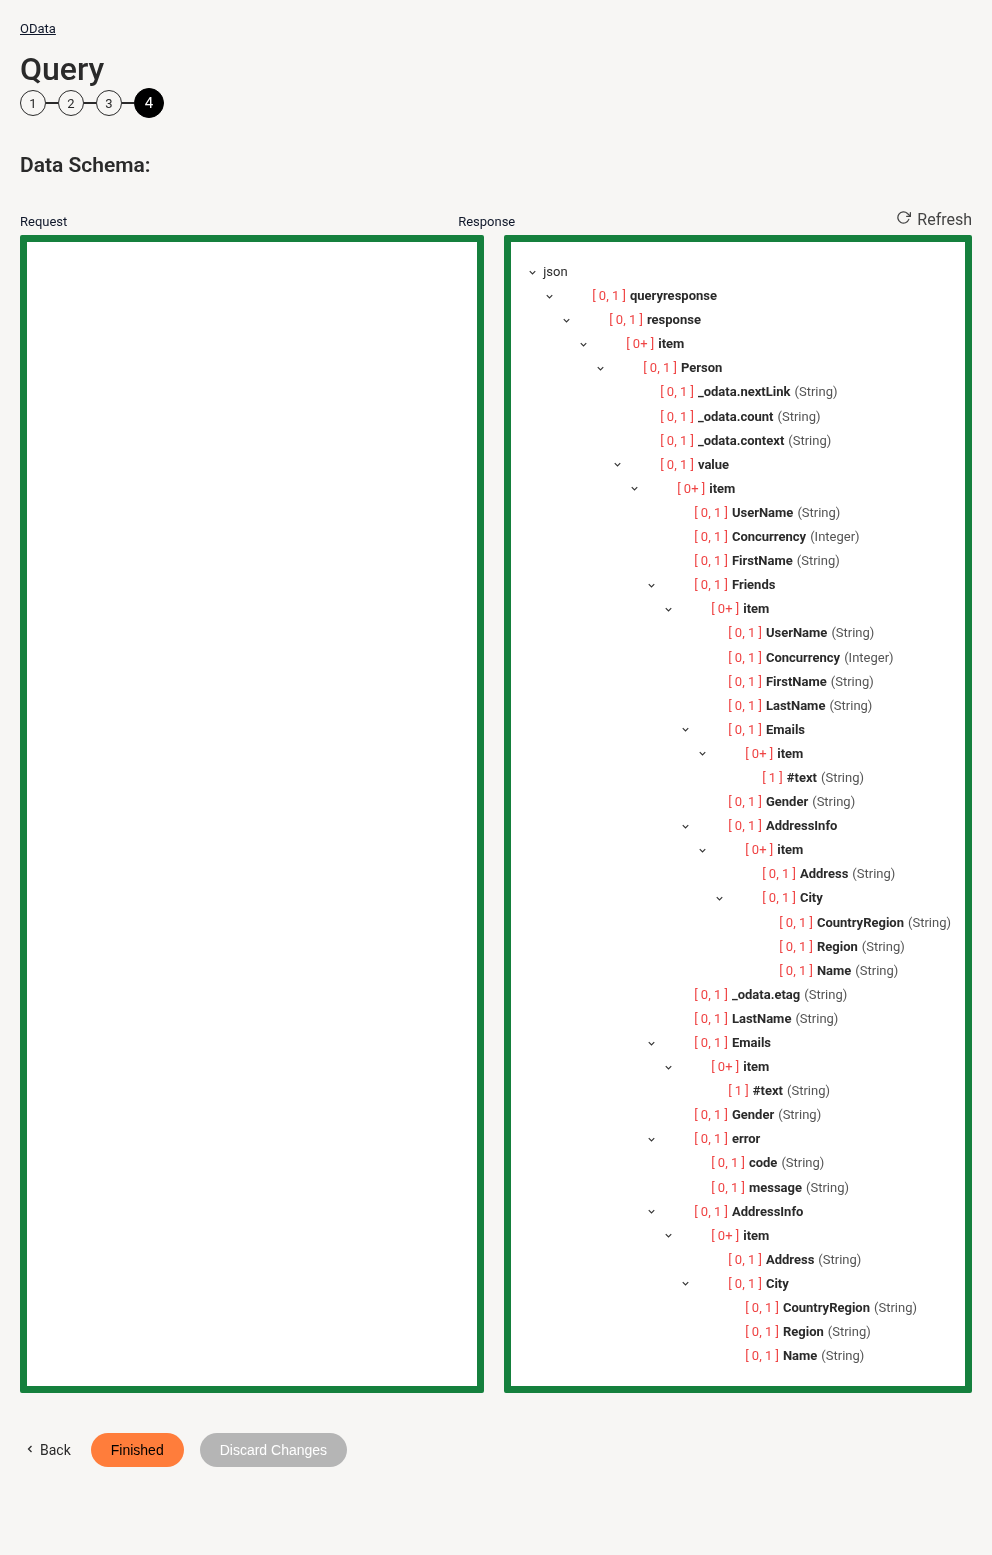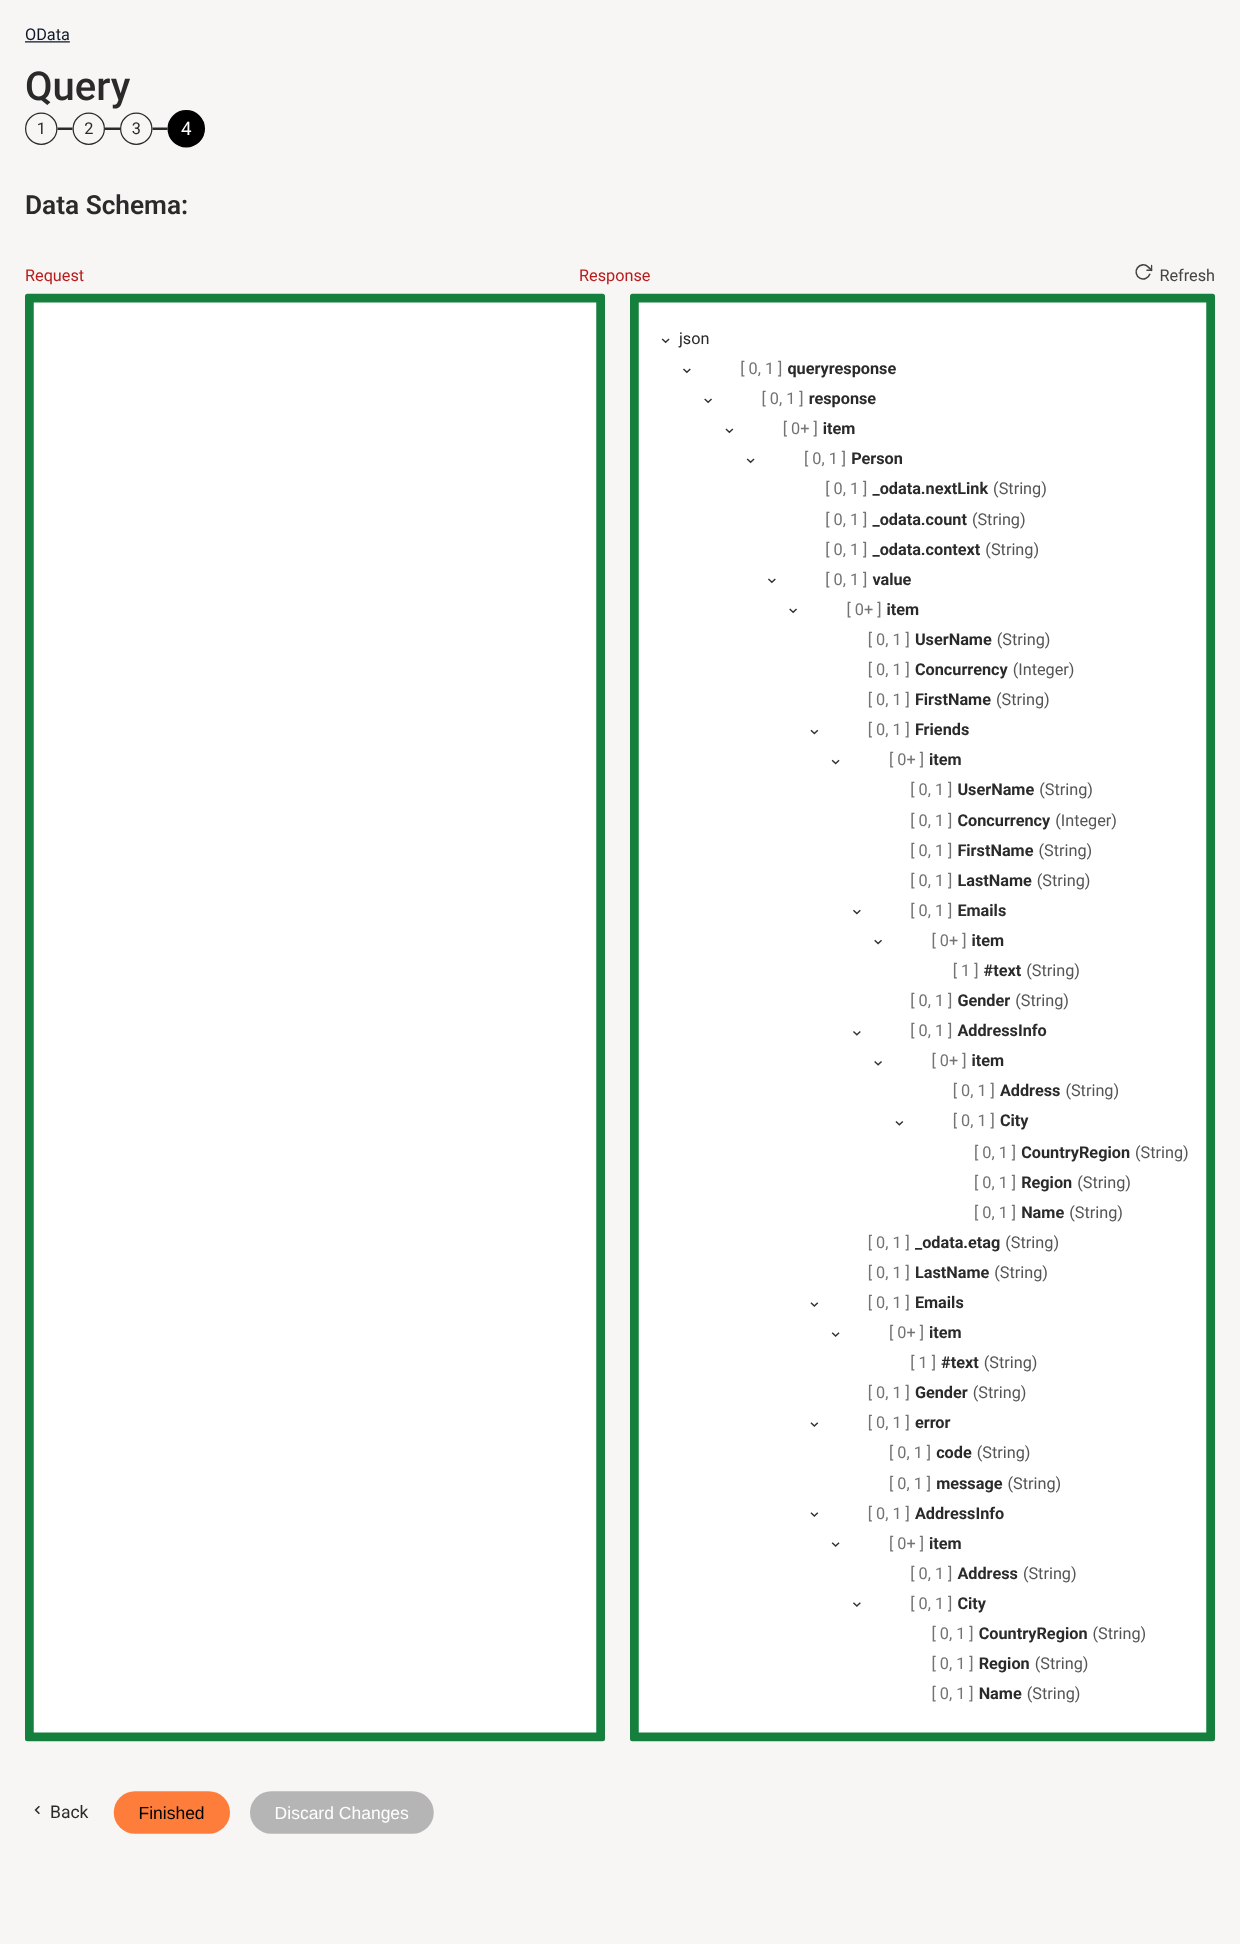--- a/index.html
+++ b/index.html
@@ -58,27 +58,27 @@
 }
 .header-row {
   display: flex;
   gap: 20px;
   align-items: flex-end;
   margin-bottom: 6px;
 }
 .panel-label {
   flex: 1;
   font-size: 13px;
-  color: #b91c1c;
+  color: #0f172a;
 }
 .refresh-wrap {
   display: flex;
-  align-items: flex-end;
+  align-items: center;
   gap: 6px;
-  font-size: 13px;
+  font-size: 16px;
   color: #444;
   cursor: pointer;
 }
 .panels {
   display: flex;
   gap: 20px;
   margin-bottom: 30px;
 }
 .panel {
   flex: 1;
@@ -100,21 +100,21 @@
 .caret {
   width: 14px;
   height: 14px;
   display: inline-flex;
   align-items: center;
   justify-content: center;
   cursor: pointer;
 }
 .caret svg { width: 11px; height: 11px; }
 .spacer { display: inline-block; width: 14px; }
-.card-txt { color: #737373; padding-left: 32px; }
+.card-txt { color: #ef4444; padding-left: 32px; }
 .node-name { font-weight: 700; }
 .node-type { color: #555; }
 .children { padding-left: 17px; }
 .footer {
   display: flex;
   align-items: center;
   gap: 16px;
   padding: 10px 0;
 }
 .back-link {

